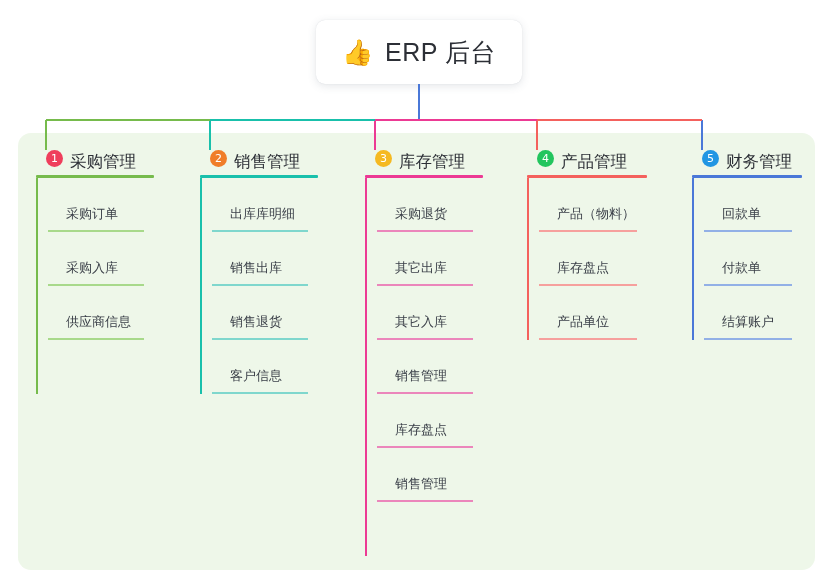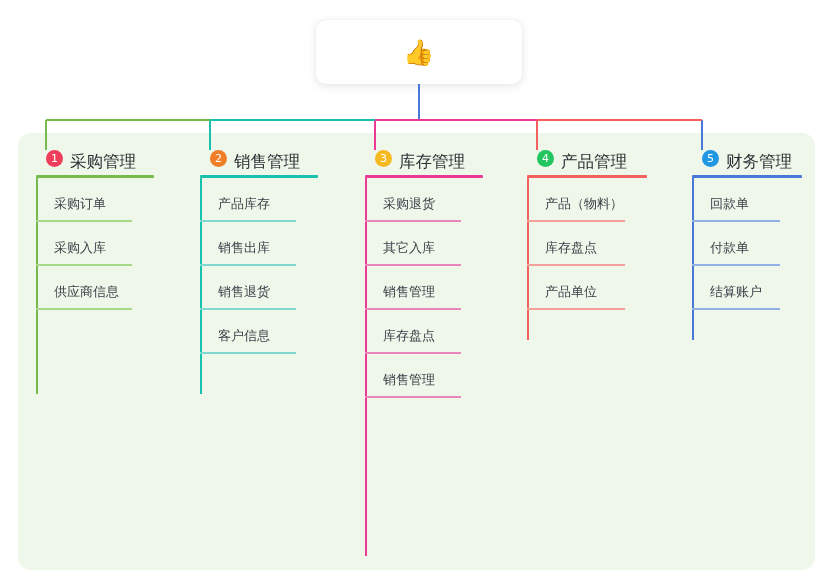--- a/index.html
+++ b/index.html
@@ -113,22 +113,23 @@
     margin-top: 0;
   }
   .spine {
     position: absolute;
     left: 0px;
     top: 0;
     width: 2px;
   }
   .child {
     position: relative;
-    height: 44px;
+    height: 54px;
     box-sizing: border-box;
+    margin-left: 12px;
   }
   .child-label {
     position: absolute;
     left: 18px;
     bottom: 9px;
     font-size: 13px;
     color: #3a3f48;
     white-space: nowrap;
   }
   .child-rule {
@@ -141,20 +142,21 @@
 </head>
 <body>
 
 <div id="stage">
 
   <div class="panel"></div>
 
   <div class="root-node">
     <div class="root-inner">
       <span class="root-emoji">👍</span>
+      <span class="root-title">ERP 后台</span>
     </div>
   </div>
 
   <svg class="wires" viewBox="0 0 839 588" width="839" height="588">
       <line x1="419" y1="84" x2="419" y2="120" stroke="#4a78d8" stroke-width="2.6" shape-rendering="crispEdges"></line>
       <line x1="46" y1="120" x2="46" y2="150" stroke="#76bb4c" stroke-width="2.6" shape-rendering="crispEdges"></line>
       <line x1="210" y1="120" x2="210" y2="150" stroke="#19c0ab" stroke-width="2.6" shape-rendering="crispEdges"></line>
       <line x1="375" y1="120" x2="375" y2="150" stroke="#ec3a94" stroke-width="2.6" shape-rendering="crispEdges"></line>
       <line x1="537" y1="120" x2="537" y2="150" stroke="#f4615d" stroke-width="2.6" shape-rendering="crispEdges"></line>
       <line x1="702" y1="120" x2="702" y2="150" stroke="#4a78d8" stroke-width="2.6" shape-rendering="crispEdges"></line>
@@ -189,21 +191,21 @@
       </div>
       <div class="branch" style="left: 200px; width: 118px;">
         <div class="branch-head">
           <span class="badge" style="background: rgb(240, 125, 40);">2</span>
           <span class="branch-title">销售管理</span>
         </div>
         <div class="branch-rule" style="background: rgb(25, 192, 171); width: 118px;"></div>
         <div class="children">
           <div class="spine" style="background: rgb(25, 192, 171); height: 216px;"></div>
           <div class="child">
-            <span class="child-label">产品库存</span>
+            <span class="child-label">出库库明细</span>
             <div class="child-rule" style="background: rgb(127, 215, 205); width: 96px;"></div>
           </div>
           <div class="child">
             <span class="child-label">销售出库</span>
             <div class="child-rule" style="background: rgb(127, 215, 205); width: 96px;"></div>
           </div>
           <div class="child">
             <span class="child-label">销售退货</span>
             <div class="child-rule" style="background: rgb(127, 215, 205); width: 96px;"></div>
           </div>
@@ -219,20 +221,24 @@
           <span class="branch-title">库存管理</span>
         </div>
         <div class="branch-rule" style="background: rgb(236, 58, 148); width: 118px;"></div>
         <div class="children">
           <div class="spine" style="background: rgb(236, 58, 148); height: 378px;"></div>
           <div class="child">
             <span class="child-label">采购退货</span>
             <div class="child-rule" style="background: rgb(235, 134, 187); width: 96px;"></div>
           </div>
           <div class="child">
+            <span class="child-label">其它出库</span>
+            <div class="child-rule" style="background: rgb(235, 134, 187); width: 96px;"></div>
+          </div>
+          <div class="child">
             <span class="child-label">其它入库</span>
             <div class="child-rule" style="background: rgb(235, 134, 187); width: 96px;"></div>
           </div>
           <div class="child">
             <span class="child-label">销售管理</span>
             <div class="child-rule" style="background: rgb(235, 134, 187); width: 96px;"></div>
           </div>
           <div class="child">
             <span class="child-label">库存盘点</span>
             <div class="child-rule" style="background: rgb(235, 134, 187); width: 96px;"></div>

